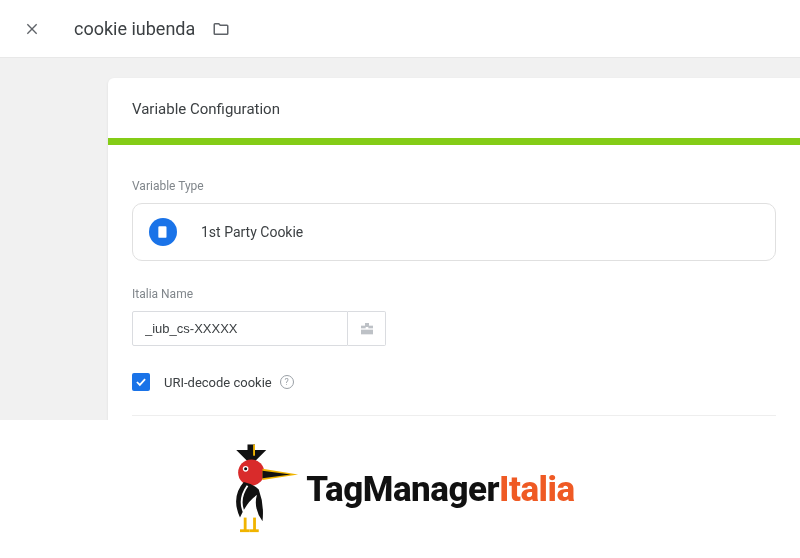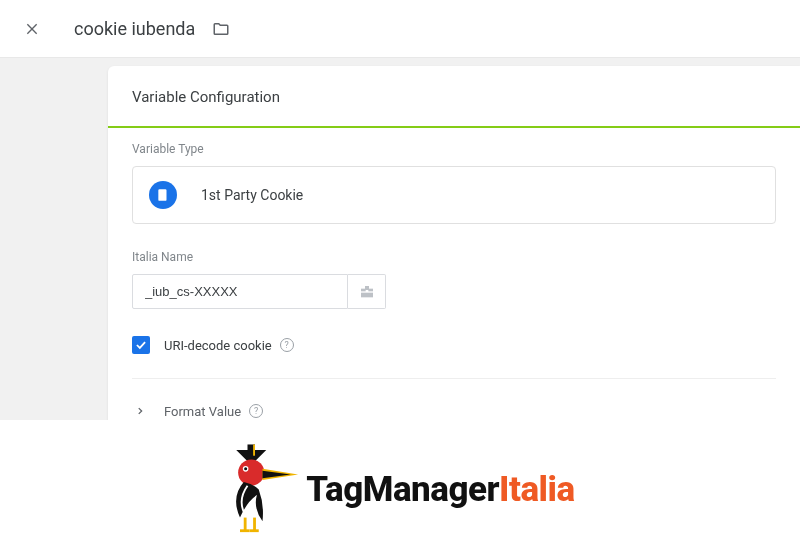--- a/index.html
+++ b/index.html
@@ -37,44 +37,44 @@
     display: flex; align-items: center; justify-content: center;
   }
   .canvas {
     position: absolute;
     top: 58px; left: 0; right: 0; bottom: 0;
     background: #f1f1f1;
   }
   .card {
     position: absolute;
     left: 108px;
-    top: 8px;
+    top: 20px;
     right: 0;
     background: #fff;
     border-radius: 6px 0 0 6px;
     box-shadow: 0 1px 3px rgba(0,0,0,0.08);
     padding: 0;
   }
   .card-title {
     font-size: 15px;
     color: #3c4043;
     padding: 22px 24px 20px 24px;
   }
   .card-body {
-    border-top: 2px solid #84cc16;
-    padding: 14px 24px 14px 24px;
+    border-top: 7px solid #84cc16;
+    padding: 34px 24px 14px 24px;
   }
   .section-label {
     font-size: 12px;
     color: #80868b;
     margin-bottom: 10px;
   }
   .type-row {
     border: 1px solid #e0e0e0;
-    border-radius: 4px;
+    border-radius: 10px;
     padding: 14px 16px;
     display: flex;
     align-items: center;
     margin-bottom: 26px;
   }
   .type-icon {
     width: 28px; height: 28px;
     border-radius: 50%;
     background: #1a73e8;
     display: flex; align-items: center; justify-content: center;

